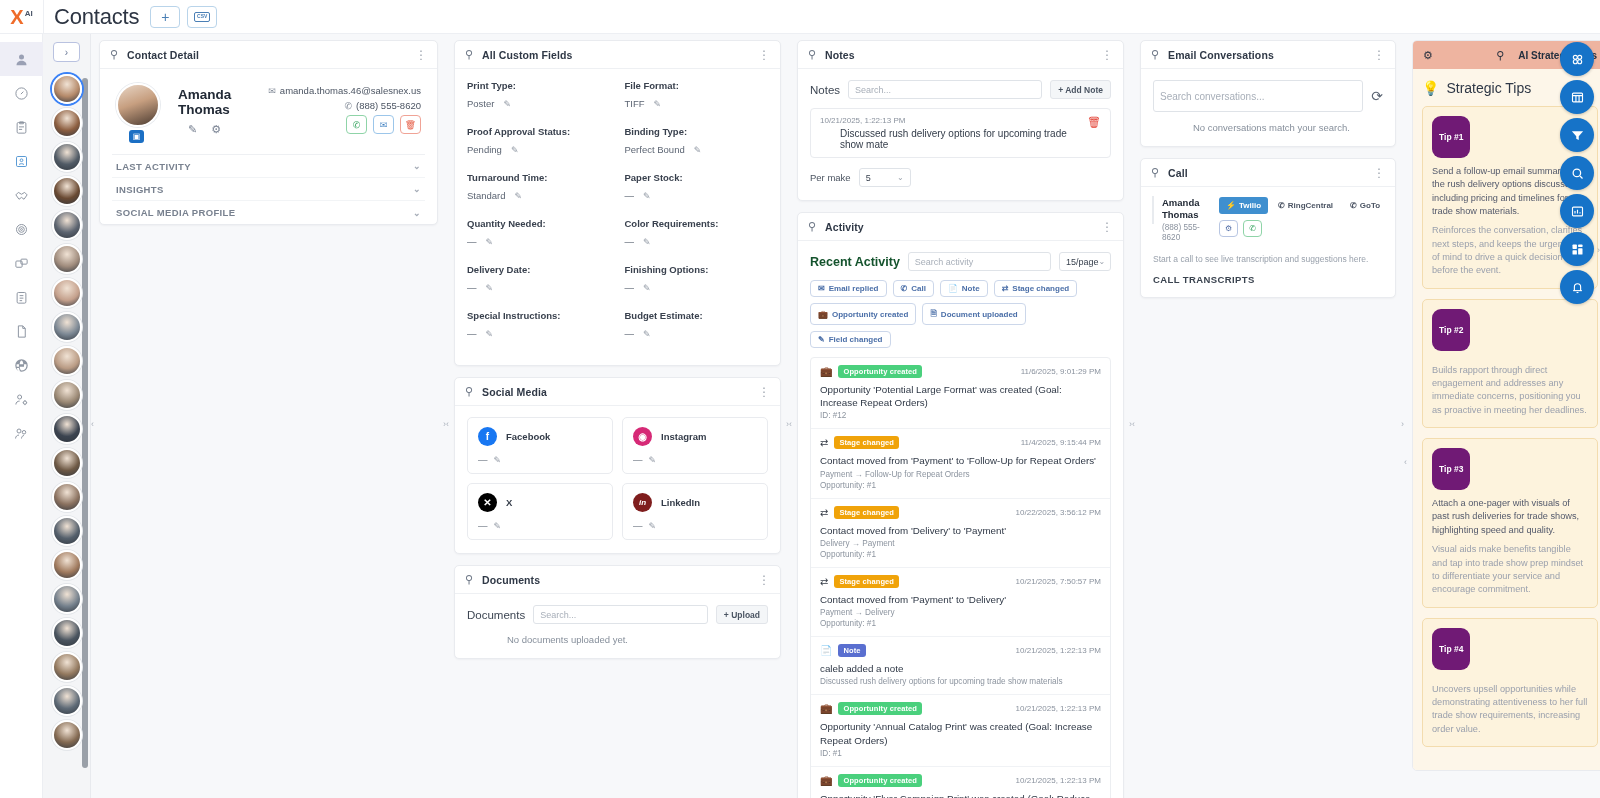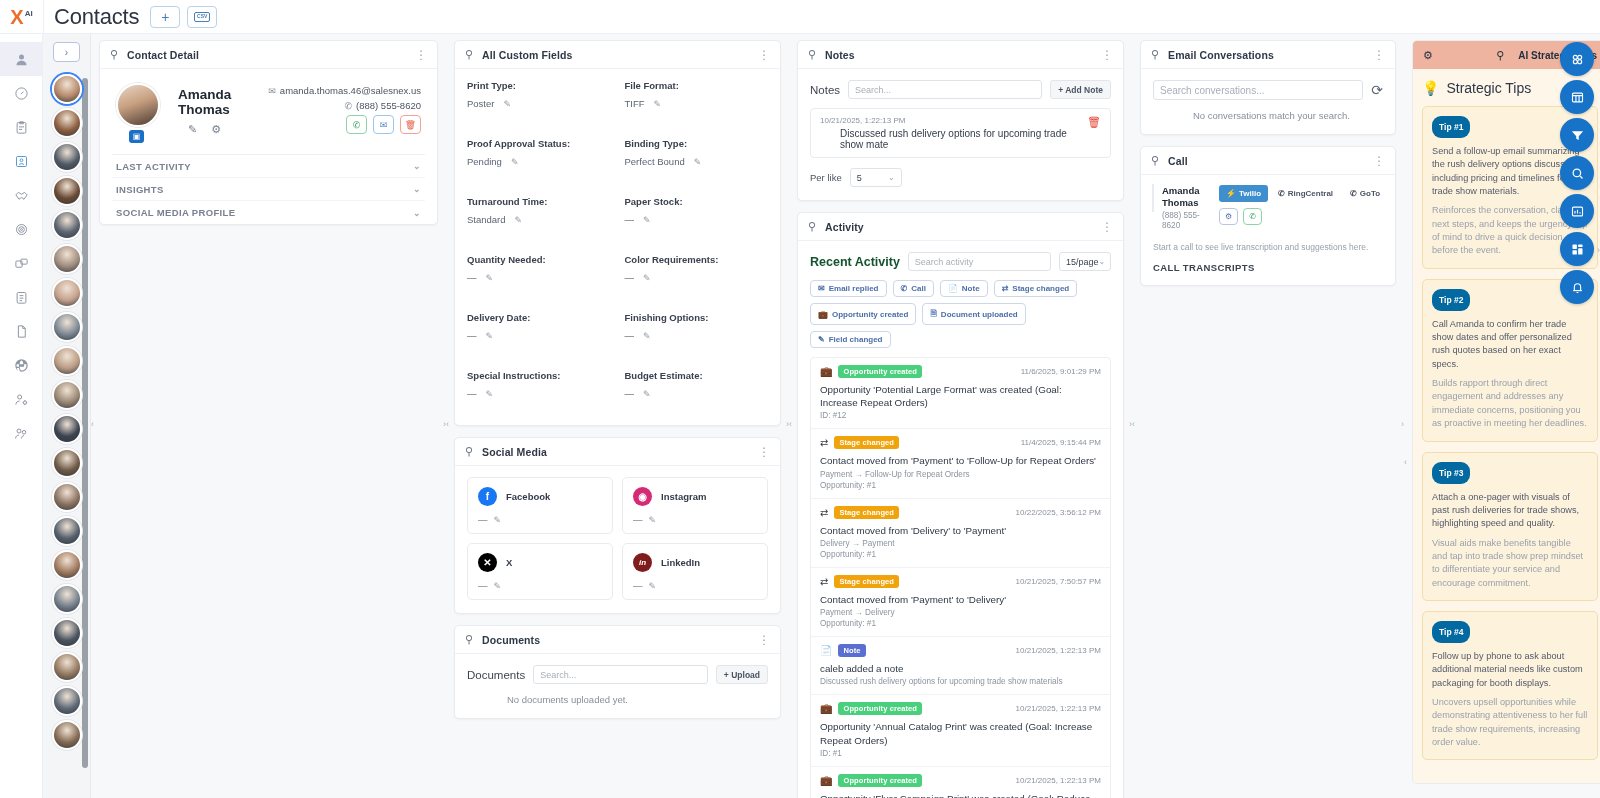--- a/index.html
+++ b/index.html
@@ -127,21 +127,21 @@
   .accordion { border-top: 1px solid #eef0f3; }
   .acc-row {
     display: flex; align-items: center; height: 23px; padding: 0 4px;
     font-size: 9.5px; font-weight: 600; letter-spacing: .35px; color: #78818f;
     border-bottom: 1px solid #f2f4f6; cursor: pointer;
   }
   .acc-row:last-child { border-bottom: none; }
   .acc-row .chev { margin-left: auto; color: #a4abb6; font-size: 9px; }
 
   
-  .cf-grid { display: grid; grid-template-columns: 1fr 1fr; gap: 16px 14px; }
+  .cf-grid { display: grid; grid-template-columns: 1fr 1fr; gap: 4px 14px; }
   .cf-item { margin-bottom: 13px; }
   .cf-label { font-size: 9.5px; font-weight: 700; color: #39414e; margin-bottom: 7px; }
   .cf-val { font-size: 9.5px; color: #5c6573; display: flex; align-items: center; gap: 9px; }
   .pencil { color: #8d95a1; font-size: 9px; cursor: pointer; }
 
   
   .sm-grid { display: grid; grid-template-columns: 1fr 1fr; gap: 9px; }
   .sm-card { border: 1px solid #e9ebef; border-radius: 5px; padding: 9px 10px 8px; }
   .sm-top { display: flex; align-items: center; gap: 9px; }
   .sm-ic {
@@ -248,22 +248,22 @@
   .ai-head .gear { color: #2b3340; font-size: 11px; }
   .ai-head .pin { color: #2b3340; margin-left: auto; }
   .ai-head .t { font-size: 10px; font-weight: 700; color: #25303f; margin-left: 6px; white-space: nowrap; }
   .ai-body { background: #fdf6e9; padding: 11px 9px 13px; }
   .st-title { font-size: 14px; color: #2e3746; display: flex; align-items: center; gap: 7px; margin-bottom: 10px; }
   .tip {
     background: #fdf3dd; border: 1px solid #f3dcae; border-radius: 5px;
     padding: 9px 9px 10px; margin-bottom: 10px;
   }
   .tip-badge {
-    display: inline-block; background: #0369a1; color: #fff; font-size: 8.5px;
-    font-weight: 700; padding: 6px 7px; border-radius: 9px; margin-bottom: 7px;
+    display: inline-block; background: #701a75; color: #fff; font-size: 8.5px;
+    font-weight: 700; padding: 16px 7px; border-radius: 9px; margin-bottom: 7px;
   }
   .tip-main { font-size: 9.2px; color: #53596b; line-height: 1.45; }
   .tip-sub { font-size: 9.2px; color: #9aa0ad; line-height: 1.45; margin-top: 6px; }
 
   
   .fabs { position: absolute; right: 6px; top: 42px; display: flex; flex-direction: column; gap: 4px; z-index: 60; }
   .fab {
     width: 34px; height: 34px; border-radius: 50%; background: #1673c8;
     display: flex; align-items: center; justify-content: center; color: #fff;
     cursor: pointer; box-shadow: 0 1px 3px rgba(0,0,0,.2);
@@ -646,21 +646,21 @@
           <div id="notes-list">
               <div class="note-item">
                 <div>
                   <div class="note-date">10/21/2025, 1:22:13 PM</div>
                   <div class="note-txt">Discussed rush delivery options for upcoming trade show mate</div>
                 </div>
                 <span class="trash">🗑</span>
               </div>
             </div>
           <div class="perpage">
-            <span>Per like</span>
+            <span>Per make</span>
             <div class="sel-box">
               <span>5</span>
               <span class="chev">⌄</span>
             </div>
           </div>
         </div>
       </div>
 
       <div class="card">
         <div class="card-head">
@@ -783,21 +783,21 @@
       <span class="handle r">›</span>
 
       <div class="card">
         <div class="card-head">
           <span class="pin">⚲</span>
           <span class="card-title">Email Conversations</span>
           <span class="kebab">⋮</span>
         </div>
         <div class="card-body">
           <div class="row-inline">
-            <input class="inp" style="height: 20px; font-size: 10px;" placeholder="Search conversations...">
+            <input class="inp" style="height: 32px; font-size: 10px;" placeholder="Search conversations...">
             <span style="font-size:14px;color:#5a6472;cursor:pointer;">⟳</span>
           </div>
           <div class="empty-txt">No conversations match your search.</div>
         </div>
       </div>
 
       <div class="card">
         <div class="card-head">
           <span class="pin">⚲</span>
           <span class="card-title">Call</span>
@@ -847,23 +847,23 @@
           <span class="pin">⚲</span>
           <span class="t">AI Strategic Tips</span>
         </div>
         <div class="ai-body">
           <div class="st-title">
             <span>💡</span>
             <span>Strategic Tips</span>
           </div>
           <div id="tips-list">
               <div class="tip"><div class="tip-badge">Tip #1</div><div class="tip-main">Send a follow-up email summarizing the rush delivery options discussed, including pricing and timelines for trade show materials.</div><div class="tip-sub">Reinforces the conversation, clarifies next steps, and keeps the urgency top of mind to drive a quick decision before the event.</div></div>
-              <div class="tip"><div class="tip-badge">Tip #2</div><div class="tip-main">Call Amanda to confirm her trade show dates and offer personalized rush quotes based on her exact specs.</div><div class="tip-sub">Builds rapport through direct engagement and addresses any immediate concerns, positioning you as proactive in meeting her deadlines.</div></div>
+              <div class="tip"><div class="tip-badge">Tip #2</div><div class="tip-sub">Builds rapport through direct engagement and addresses any immediate concerns, positioning you as proactive in meeting her deadlines.</div></div>
               <div class="tip"><div class="tip-badge">Tip #3</div><div class="tip-main">Attach a one-pager with visuals of past rush deliveries for trade shows, highlighting speed and quality.</div><div class="tip-sub">Visual aids make benefits tangible and tap into trade show prep mindset to differentiate your service and encourage commitment.</div></div>
-              <div class="tip"><div class="tip-badge">Tip #4</div><div class="tip-main">Follow up by phone to ask about additional material needs like custom packaging for booth displays.</div><div class="tip-sub">Uncovers upsell opportunities while demonstrating attentiveness to her full trade show requirements, increasing order value.</div></div>
+              <div class="tip"><div class="tip-badge">Tip #4</div><div class="tip-sub">Uncovers upsell opportunities while demonstrating attentiveness to her full trade show requirements, increasing order value.</div></div>
             </div>
         </div>
       </div>
     </div>
   </div>
 
   <div class="fabs">
     <div class="fab">
       <svg viewBox="0 0 24 24" fill="none" stroke="currentColor" stroke-width="1.8">
           <circle cx="8.5" cy="8.5" r="3.2"></circle>

